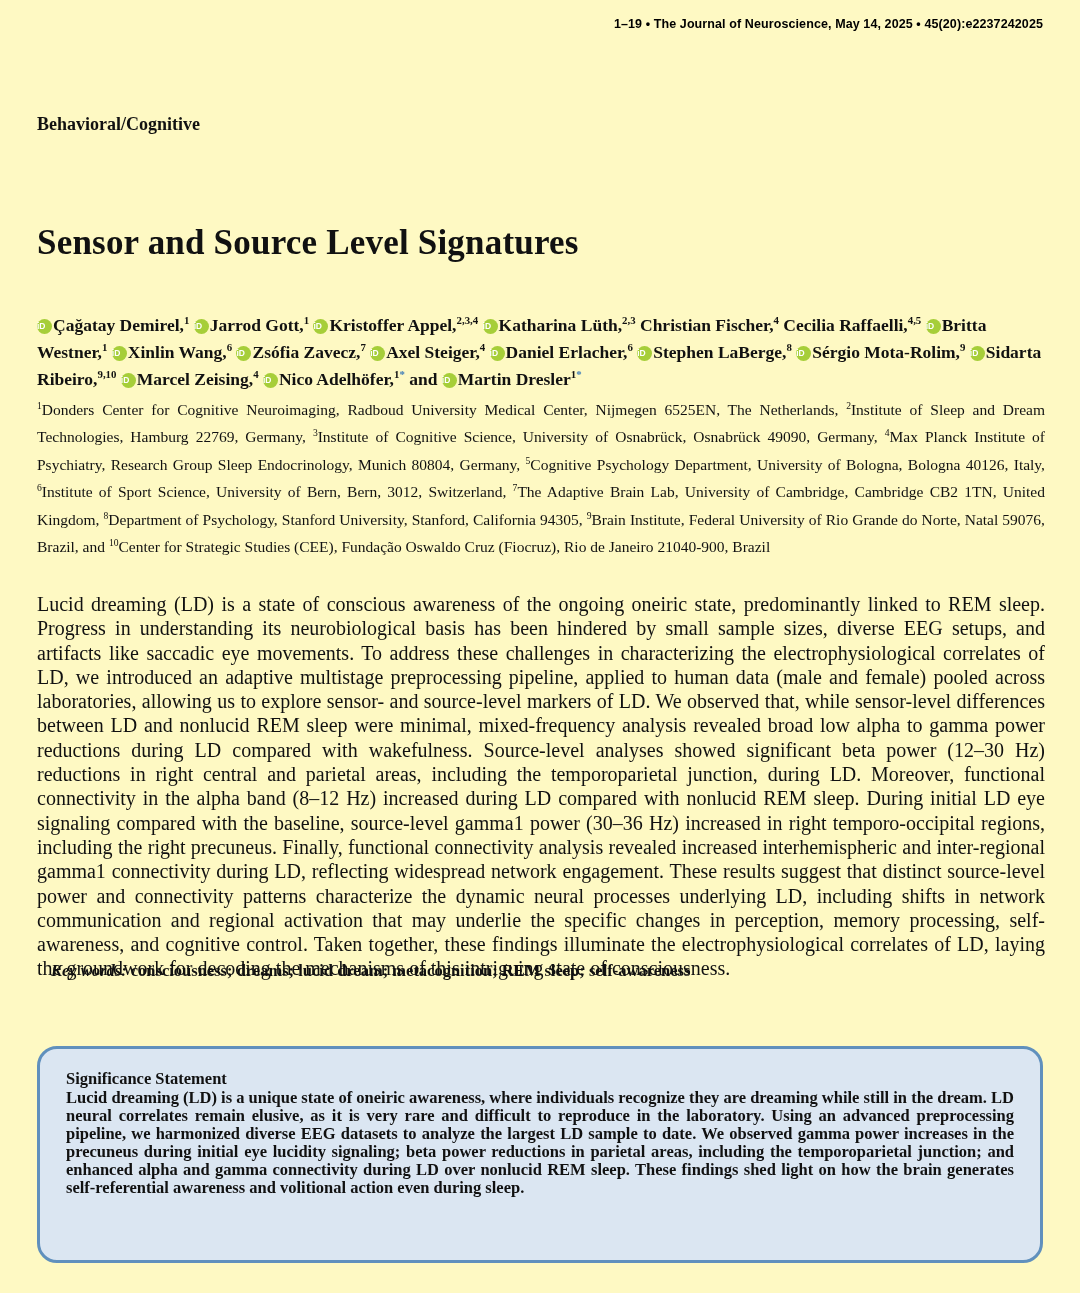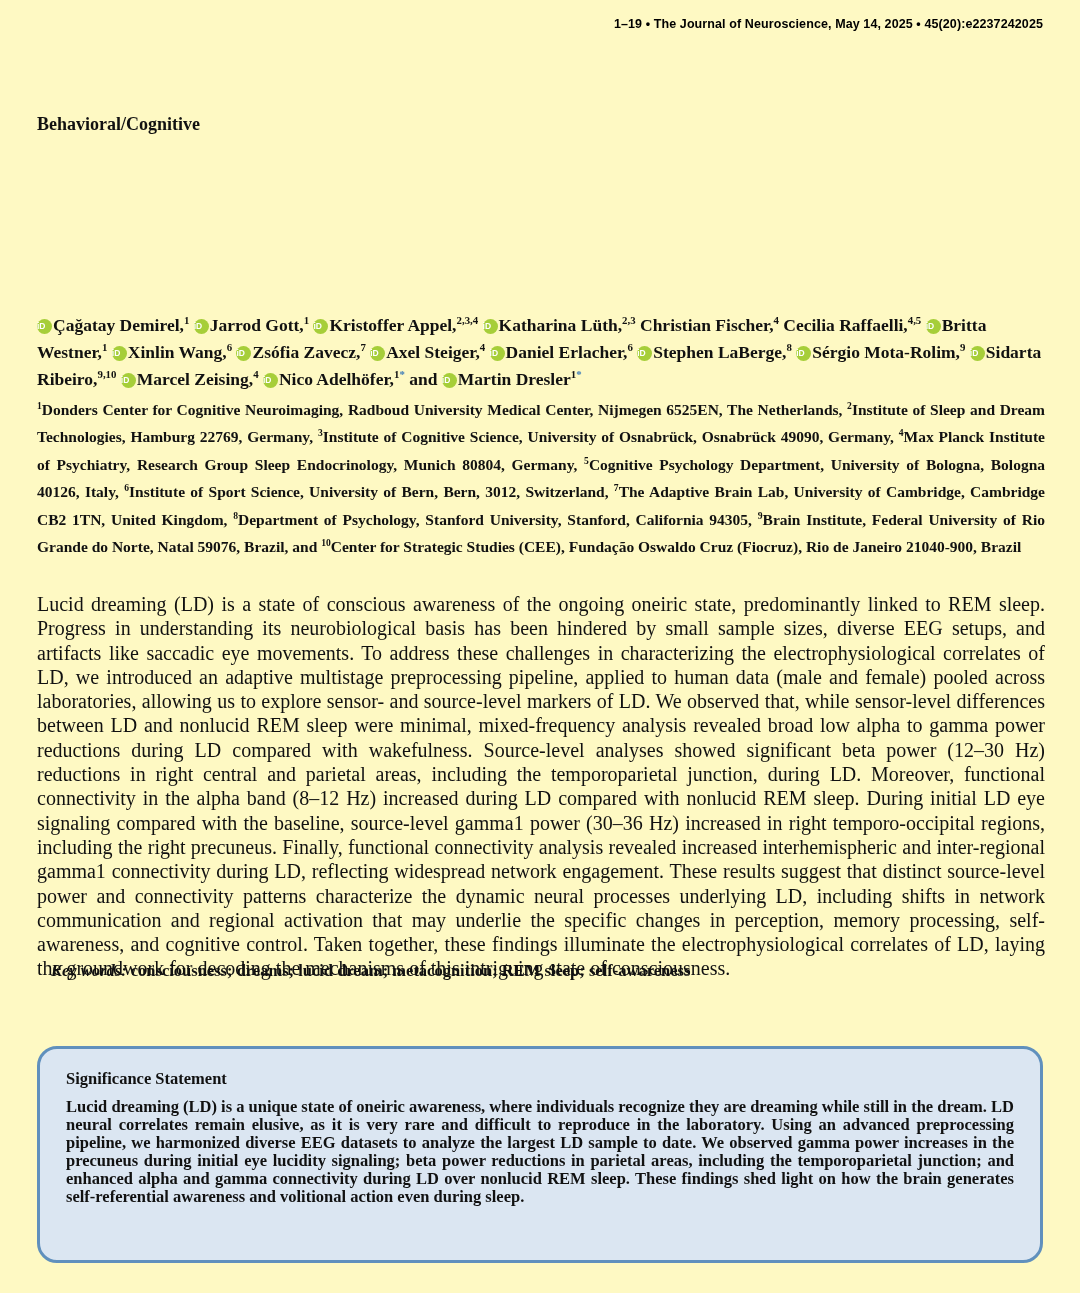--- a/index.html
+++ b/index.html
@@ -47,59 +47,59 @@
     color:#fff;font-family:"Liberation Sans","DejaVu Sans",sans-serif;
     font-size:8.5px;font-weight:bold;line-height:15px;text-align:left;
     vertical-align:2px;margin-right:1px;
   }
   .authors-list sup,.affiliations sup{
     font-size:62%;vertical-align:super;line-height:0;
   }
   .star{color:var(--star-blue);}
   .affiliations{
     margin-top:3px;
-    font-size:15.5px;font-weight:bold;line-height:27.4px;
+    font-size:15.5px;font-weight:normal;line-height:27.4px;
     text-align:justify;
   }
   .abstract{
     position:absolute;top:592px;left:37px;width:1008px;
     font-size:20px;font-weight:normal;line-height:24.3px;
     text-align:justify;
   }
   .keywords{
     position:absolute;top:961px;left:37px;width:1008px;
     font-size:16.5px;font-weight:bold;margin-left:14px;
   }
   .keywords .kw-label{font-style:italic;}
   .sig-box{
     position:absolute;top:1046px;left:37px;width:1006px;height:217px;
     background:var(--box-bg);
     border:3px solid var(--box-border);
     border-radius:20px;
     padding:20px 26px 12px 26px;
   }
   .sig-heading{
-    font-size:16.5px;font-weight:bold;margin-bottom:9px;
+    font-size:16.5px;font-weight:bold;
   }
   .sig-body{
     font-size:16.5px;font-weight:bold;line-height:18px;
     text-align:justify;
   }
 </style>
 </head>
 <body>
 
 <div class="page">
 
   <div class="header-line">1–19 • The Journal of Neuroscience, May 14, 2025 • 45(20):e2237242025</div>
 
   <div class="section-label">Behavioral/Cognitive</div>
 
   <h1 class="title"><br>
-  </h1>
+  <span>Sensor and Source Level Signatures</span></h1>
 
   <div class="authors-block">
     <div class="authors-list"><span class="orcid-icon">iD</span><span>Çağatay Demirel,</span><sup>1</sup> <span class="orcid-icon">iD</span><span>Jarrod Gott,</span><sup>1</sup> <span class="orcid-icon">iD</span><span>Kristoffer Appel,</span><sup>2,3,4</sup> <span class="orcid-icon">iD</span><span>Katharina Lüth,</span><sup>2,3</sup> <span>Christian Fischer,</span><sup>4</sup> <span>Cecilia Raffaelli,</span><sup>4,5</sup> <span class="orcid-icon">iD</span><span>Britta Westner,</span><sup>1</sup> <span class="orcid-icon">iD</span><span>Xinlin Wang,</span><sup>6</sup> <span class="orcid-icon">iD</span><span>Zsófia Zavecz,</span><sup>7</sup> <span class="orcid-icon">iD</span><span>Axel Steiger,</span><sup>4</sup> <span class="orcid-icon">iD</span><span>Daniel Erlacher,</span><sup>6</sup> <span class="orcid-icon">iD</span><span>Stephen LaBerge,</span><sup>8</sup> <span class="orcid-icon">iD</span><span>Sérgio Mota-Rolim,</span><sup>9</sup> <span class="orcid-icon">iD</span><span>Sidarta Ribeiro,</span><sup>9,10</sup> <span class="orcid-icon">iD</span><span>Marcel Zeising,</span><sup>4</sup> <span class="orcid-icon">iD</span><span>Nico Adelhöfer,</span><sup>1<span class="star">*</span></sup> <span>and </span><span class="orcid-icon">iD</span><span>Martin Dresler</span><sup>1<span class="star">*</span></sup> </div>
     <div class="affiliations"><sup>1</sup><span>Donders Center for Cognitive Neuroimaging, Radboud University Medical Center, Nijmegen 6525EN, The Netherlands, </span><sup>2</sup><span>Institute of Sleep and Dream Technologies, Hamburg 22769, Germany, </span><sup>3</sup><span>Institute of Cognitive Science, University of Osnabrück, Osnabrück 49090, Germany, </span><sup>4</sup><span>Max Planck Institute of Psychiatry, Research Group Sleep Endocrinology, Munich 80804, Germany, </span><sup>5</sup><span>Cognitive Psychology Department, University of Bologna, Bologna 40126, Italy, </span><sup>6</sup><span>Institute of Sport Science, University of Bern, Bern, 3012, Switzerland, </span><sup>7</sup><span>The Adaptive Brain Lab, University of Cambridge, Cambridge CB2 1TN, United Kingdom, </span><sup>8</sup><span>Department of Psychology, Stanford University, Stanford, California 94305, </span><sup>9</sup><span>Brain Institute, Federal University of Rio Grande do Norte, Natal 59076, Brazil, and </span><sup>10</sup><span>Center for Strategic Studies (CEE), Fundação Oswaldo Cruz (Fiocruz), Rio de Janeiro 21040-900, Brazil</span></div>
   </div>
 
   <div class="abstract">Lucid dreaming (LD) is a state of conscious awareness of the ongoing oneiric state, predominantly linked to REM sleep. Progress in understanding its neurobiological basis has been hindered by small sample sizes, diverse EEG setups, and artifacts like saccadic eye movements. To address these challenges in characterizing the electrophysiological correlates of LD, we introduced an adaptive multistage preprocessing pipeline, applied to human data (male and female) pooled across laboratories, allowing us to explore sensor- and source-level markers of LD. We observed that, while sensor-level differences between LD and nonlucid REM sleep were minimal, mixed-frequency analysis revealed broad low alpha to gamma power reductions during LD compared with wakefulness. Source-level analyses showed significant beta power (12–30 Hz) reductions in right central and parietal areas, including the temporoparietal junction, during LD. Moreover, functional connectivity in the alpha band (8–12 Hz) increased during LD compared with nonlucid REM sleep. During initial LD eye signaling compared with the baseline, source-level gamma1 power (30–36 Hz) increased in right temporo-occipital regions, including the right precuneus. Finally, functional connectivity analysis revealed increased interhemispheric and inter-regional gamma1 connectivity during LD, reflecting widespread network engagement. These results suggest that distinct source-level power and connectivity patterns characterize the dynamic neural processes underlying LD, including shifts in network communication and regional activation that may underlie the specific changes in perception, memory processing, self-awareness, and cognitive control. Taken together, these findings illuminate the electrophysiological correlates of LD, laying the groundwork for decoding the mechanisms of this intriguing state of consciousness.</div>
 
   <div class="keywords">
     <span class="kw-label">Key words:</span>

